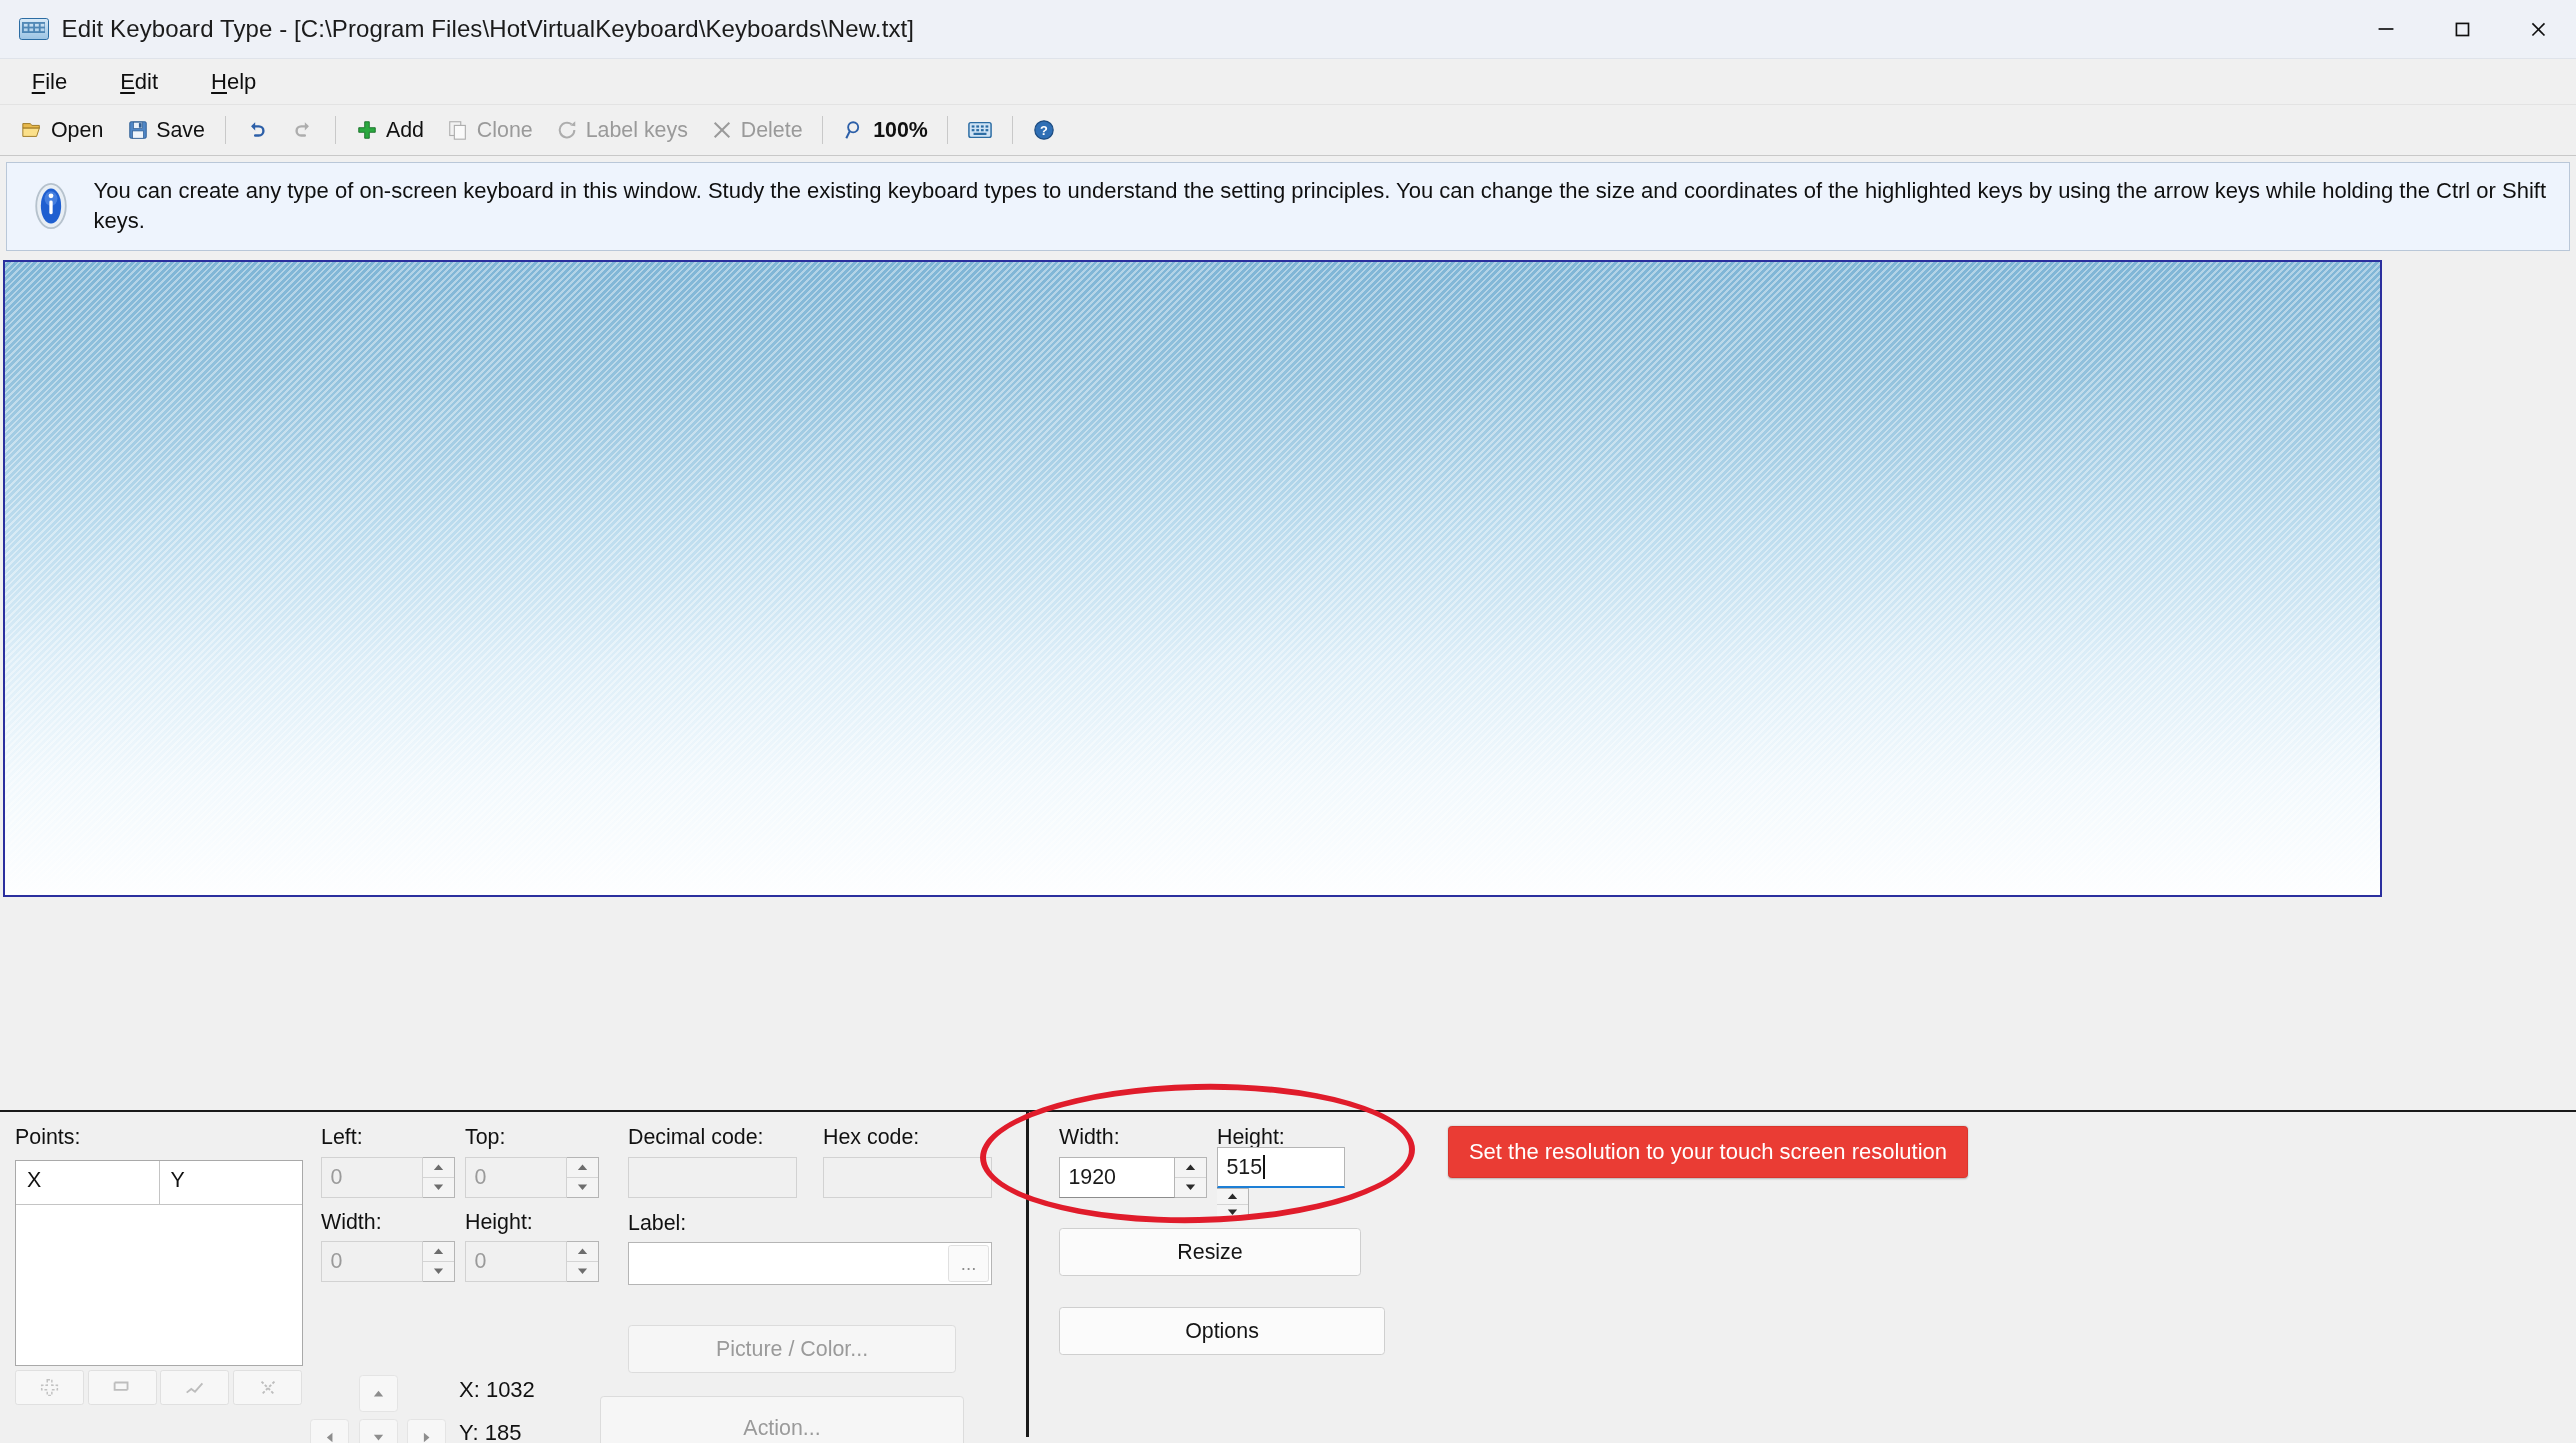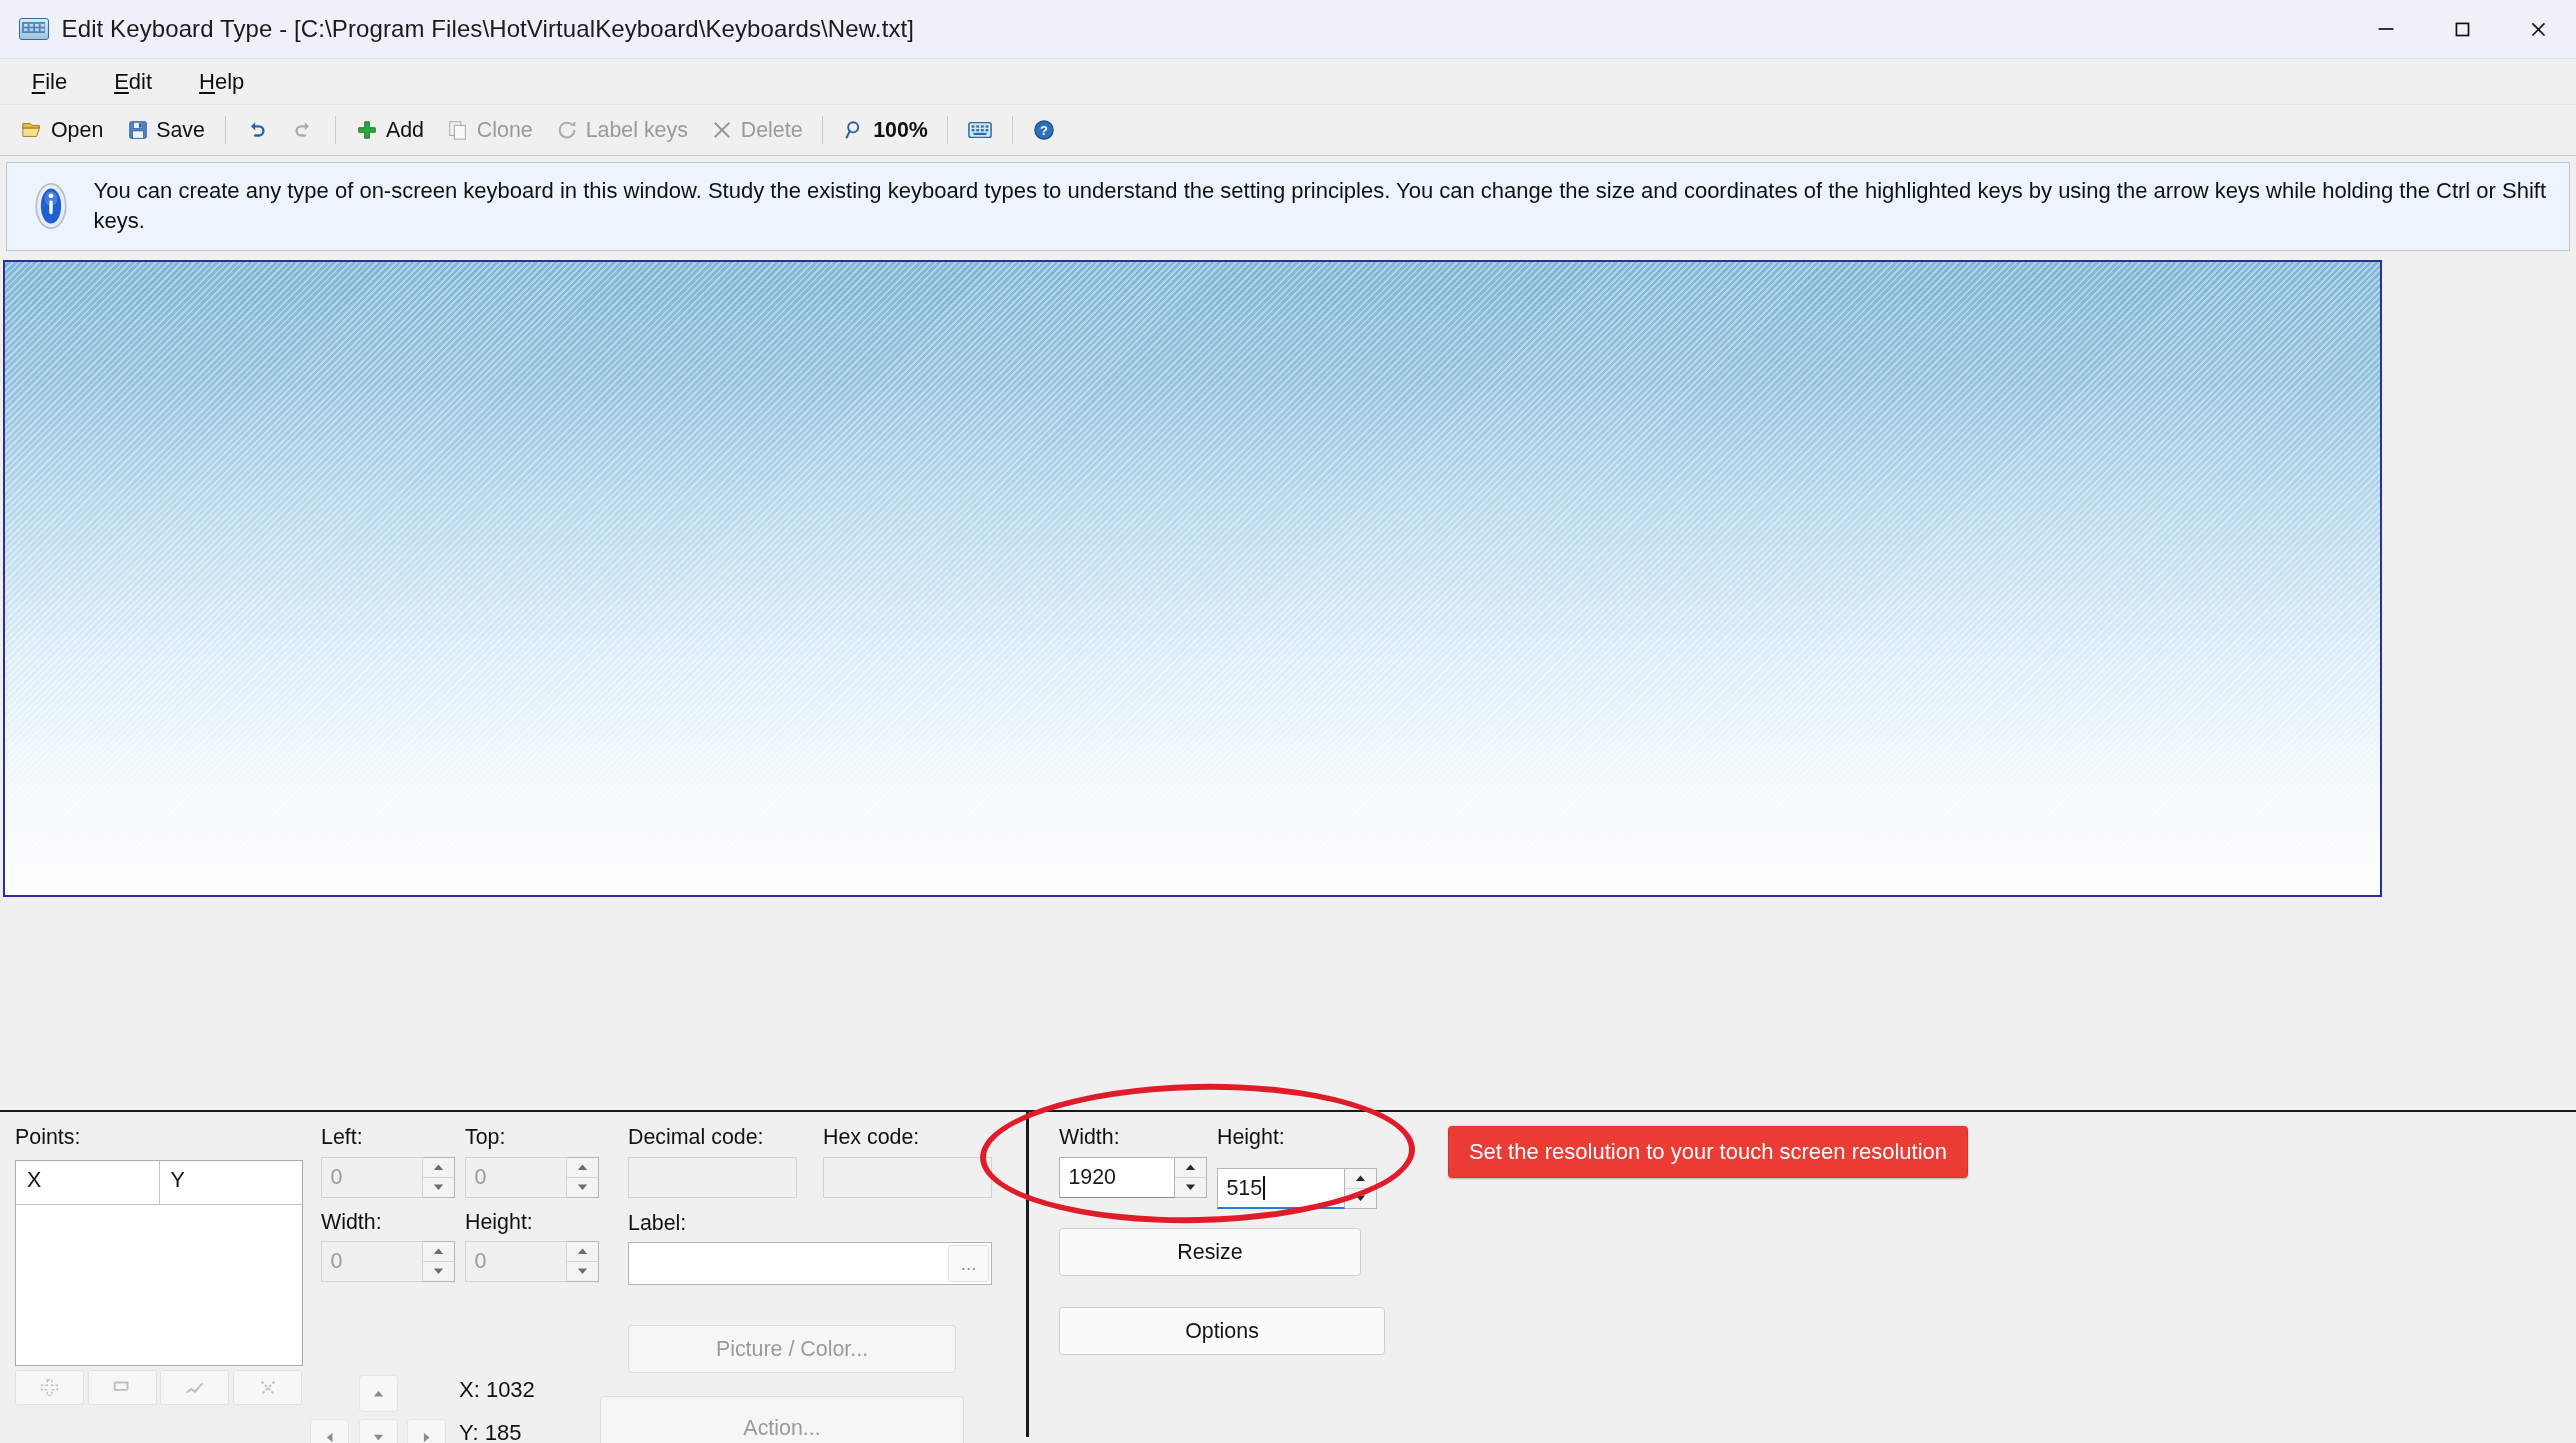--- a/index.html
+++ b/index.html
@@ -45,21 +45,21 @@
   }
   .win-btn{
     width:76px;height:58px;display:flex;align-items:center;justify-content:center;
     color:#101010;
   }
   .win-btn svg{display:block;}
 
   
   .menubar{
     height:45px;flex:0 0 45px;background:#f0f0f0;
-    display:flex;align-items:center;padding-left:16.7px;gap:17px;
+    display:flex;align-items:center;padding-left:16.7px;gap:23px;
     border-bottom:0.9px solid #e3e3e3;
   }
   .menu-item{
     font-size:22px;color:#0e0e0e;padding:3.7px 15px;cursor:default;
   }
   .menu-item u{text-decoration:underline;text-underline-offset:2.8px;}
 
   
   .toolbar{
     height:50px;flex:0 0 50px;background:#f0f0f0;
@@ -496,21 +496,21 @@
           </div>
         <div>
             <svg width="13" height="8.4" viewBox="0 0 14 9">
               <path d="M7 7.5 2 1.5h10z" fill="#2b2b2b"></path>
             </svg>
           </div>
       </div>
     </div>
 
     <div style="position:absolute;left:1217px;top:13px;" class="lbl">Height:</div>
-    <div class="spinwrap" style="position:absolute;left:1217px;top:56px;">
+    <div class="spinwrap" style="position:absolute;left:1217px;top:35px;flex-direction:column;">
       <div class="field focused" style="width:128px;">
         <span>515</span>
           <span class="caret"></span>
       </div>
       <div class="spin">
         <div>
             <svg width="13" height="8.4" viewBox="0 0 14 9">
               <path d="M7 1.5 12 7.5H2z" fill="#2b2b2b"></path>
             </svg>
           </div>

